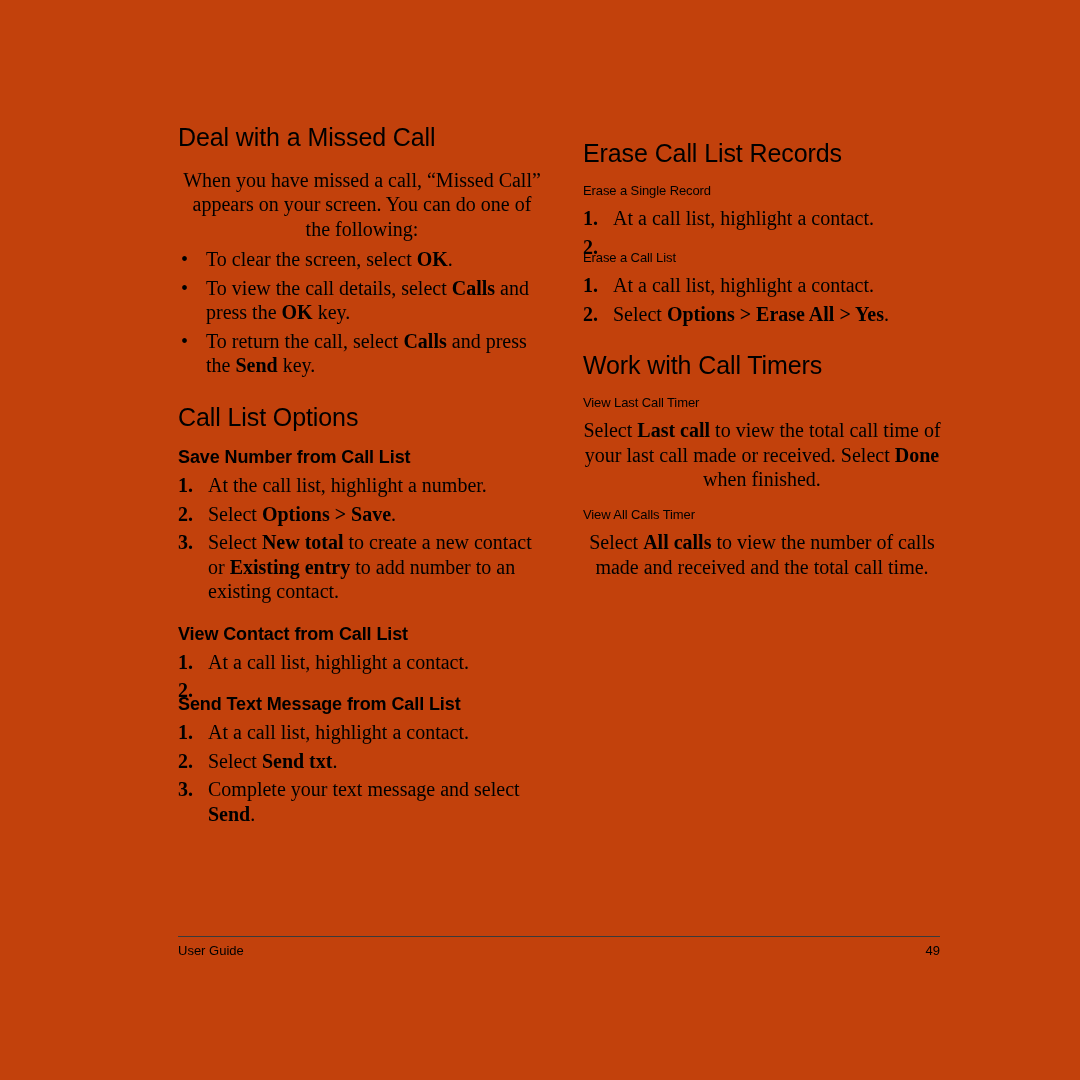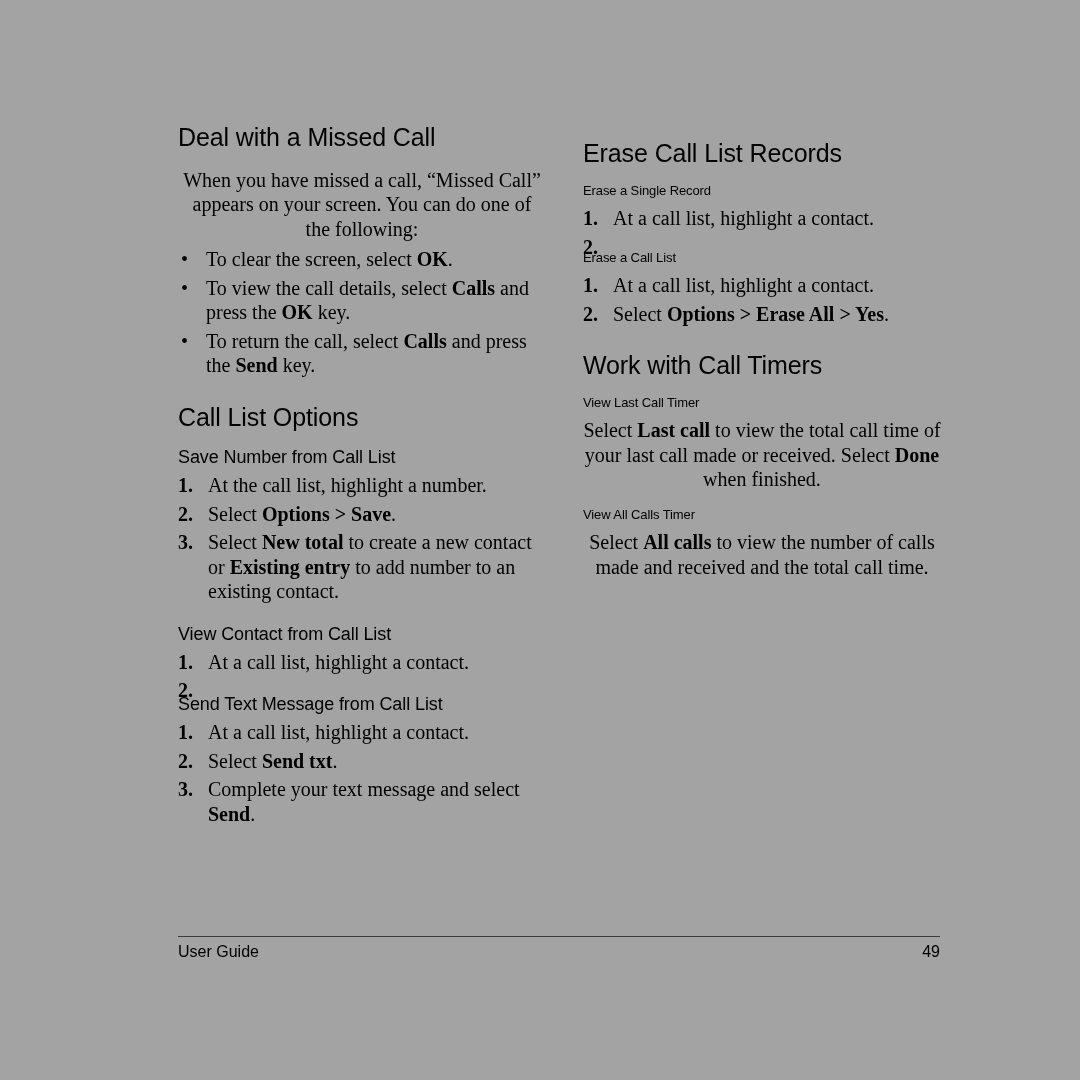--- a/index.html
+++ b/index.html
@@ -4,21 +4,21 @@
 <style>
   html, body {
     margin: 0;
     padding: 0;
     background: #ffffff;
   }
   .page {
     position: relative;
     width: 1080px;
     height: 1080px;
-    background: #a3a3a3;
+    background: #c2410c;
     overflow: hidden;
     font-family: "Liberation Serif", "DejaVu Serif", serif;
     color: #000000;
   }
 
   
   .col {
     position: absolute;
     top: 124px;
   }
@@ -38,21 +38,21 @@
     font-family: "Liberation Sans", "DejaVu Sans", sans-serif;
     font-size: 13px;
     font-weight: 400;
     line-height: 1.12;
     margin: 0 0 8px 0;
     letter-spacing: -0.1px;
   }
   .h-minor {
     font-family: "Liberation Sans", "DejaVu Sans", sans-serif;
     font-size: 18px;
-    font-weight: 400;
+    font-weight: 700;
     line-height: 1.12;
     margin: 0 0 6px 0;
     letter-spacing: -0.1px;
   }
 
   
   .para {
     font-size: 20px;
     line-height: 24.5px;
     margin: 0 0 6px 0;
@@ -103,21 +103,21 @@
     border-top: 1.6px solid #3a3a3a;
     width: 100%;
     height: 0;
   }
   .footer-row {
     display: flex;
     justify-content: space-between;
     align-items: flex-end;
     margin-top: 6px;
     font-family: "Liberation Sans", "DejaVu Sans", sans-serif;
-    font-size: 16px;
+    font-size: 13px;
   }
 </style>
 </head>
 <body>
 
 <div class="page">
 
   <div class="col col-left">
 
     <div>

